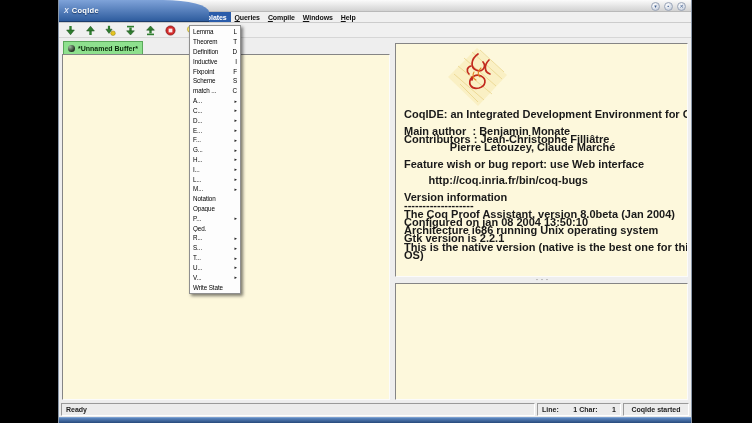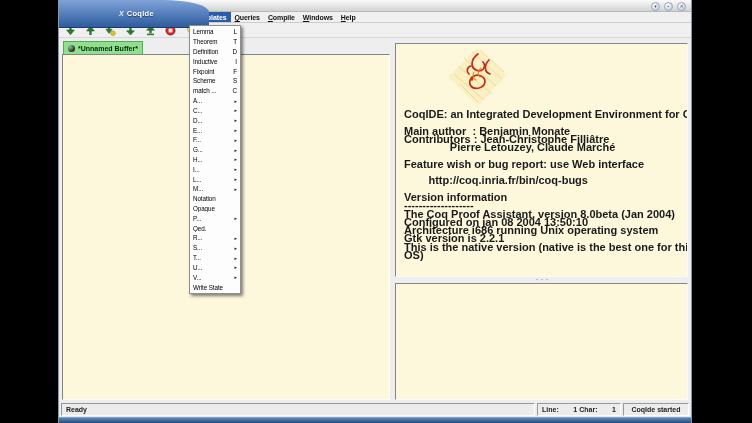--- a/index.html
+++ b/index.html
@@ -14,25 +14,25 @@
     display:flex; flex-direction:column; background:#eeeeee;
     border-left:1px solid #8a97a8; border-right:1px solid #8a97a8;
   }
   
   .titlebar {
     position:relative; height:12px; flex:0 0 12px;
     background:linear-gradient(#fbfbfb,#d2d2d2);
     border-bottom:1px solid #b9b9b9;
   }
   .title-tab {
-    position:absolute; left:0; top:0; height:28px; width:150px;
+    position:absolute; left:0; top:0; height:22px; width:150px;
     background:linear-gradient(#7fa3d9,#2e5c9e);
     border-top-right-radius:46px 12px;
     border-bottom:1px solid #1c3c6b;
-    display:flex; align-items:center; padding-left:5px; gap:3px;justify-content:center;
+    display:flex; align-items:center; padding-left:5px; gap:3px;
   }
   .app-icon { color:#e8eefb; font-size:7px; line-height:7px; font-weight:700; font-style:italic; }
   .title-text { color:#ffffff; font-size:7.5px; font-weight:700; letter-spacing:0.3px; text-shadow:0 1px 1px #1c3c6b; }
   .titlebar-buttons { position:absolute; right:5px; top:1.5px; display:flex; gap:4px; }
   .tb-btn {
     width:9px; height:9px; border-radius:50%;
     background:radial-gradient(circle at 35% 30%, #ffffff, #cfd6e2 70%, #aab4c4);
     border:1px solid #9aa5b8; color:#3a5a8c; font-size:5px; line-height:7px;
     text-align:center; cursor:default;
   }

